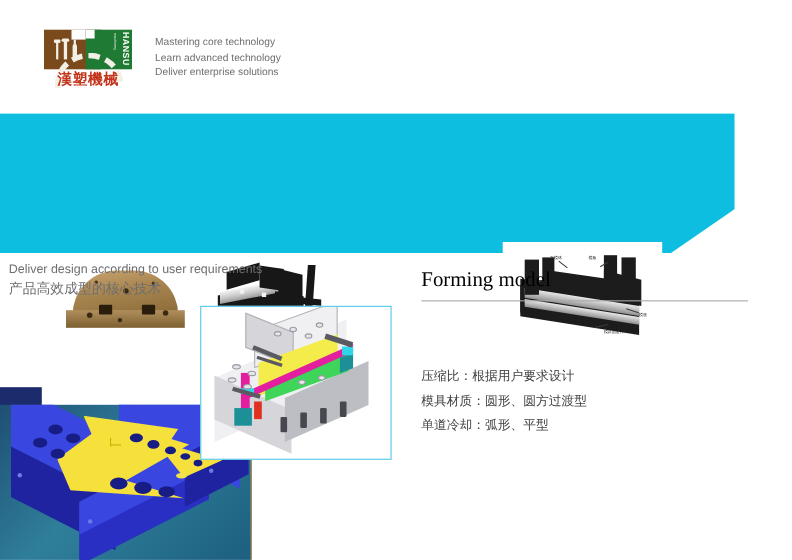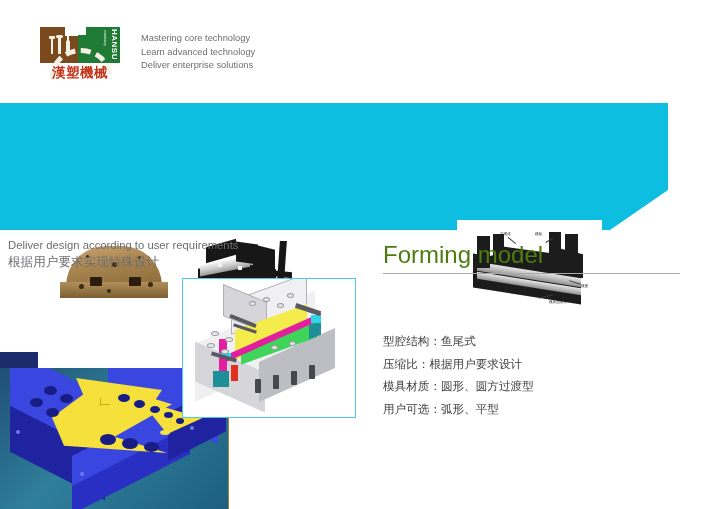--- a/index.html
+++ b/index.html
@@ -229,24 +229,24 @@
     margin-top: 1px;
   }
 
   
   #title-block {
     position: absolute;
     left: 383px; top: 243px;
     width: 300px;
   }
   #forming-title {
-    font-size: 24px;
+    font-size: 19px;
     line-height: 24px;
-    color: #4d7c0f;
-    font-family: Liberation Sans, sans-serif;
+    color: #000000;
+    font-family: Liberation Serif, serif;
     font-weight: normal;
     margin: 0;
   }
   #title-rule {
     margin-top: 6px;
     width: 297px;
     height: 1px;
     background: #a7a9ac;
   }
   #forming-subtitle {
@@ -437,33 +437,32 @@
 
     <div class="inset-label" style="left:43px;  top:12px;">下模体</div>
     <div class="inset-label" style="left:78px;  top:12px;">模板</div>
     <div class="inset-label" style="left:124px; top:64px;">模座</div>
     <div class="inset-label" style="left:92px;  top:80px;">模具固定口</div>
   </div>
 </div>
 
 <div id="left-caption">
   <div id="caption-en">Deliver design according to user requirements</div>
-  <div id="caption-cn">根据用户要求实现特殊设计</div>
+  <div id="caption-cn">产品高效成型的核心技术</div>
 </div>
 
 <div id="title-block">
   <h1 id="forming-title">Forming model</h1>
   <div id="title-rule"></div>
 </div>
 
 <div id="spec-list">
-  <div class="spec-row">型腔结构：鱼尾式</div>
   <div class="spec-row">压缩比：根据用户要求设计</div>
   <div class="spec-row">模具材质：圆形、圆方过渡型</div>
-  <div class="spec-row">用户可选：弧形、平型</div>
+  <div class="spec-row">单道冷却：弧形、平型</div>
 </div>
 
 <div id="accent-square"></div>
 <div id="accent-rule"></div>
 
 <div id="cad-blue">
 
   <div class="blue-top" style="left:10px;  top:8px;  width:110px; height:62px; transform:skewY(27deg);"></div>
   <div class="blue-top" style="left:108px; top:-14px;width:110px; height:62px; transform:skewY(27deg);"></div>
   <div class="blue-side" style="left:10px;  top:62px; width:95px;  height:46px; transform:skewY(27deg);"></div>

